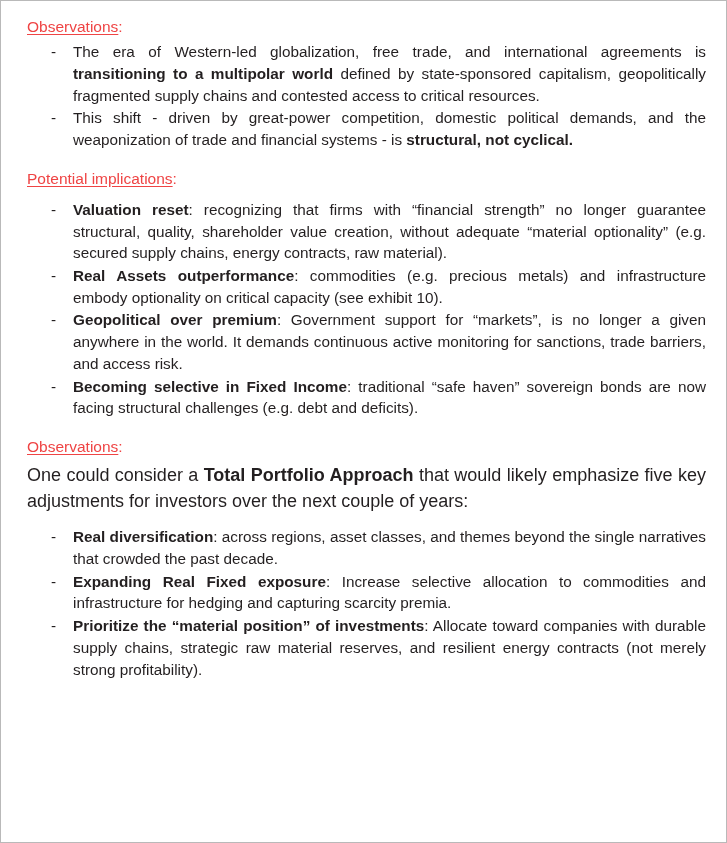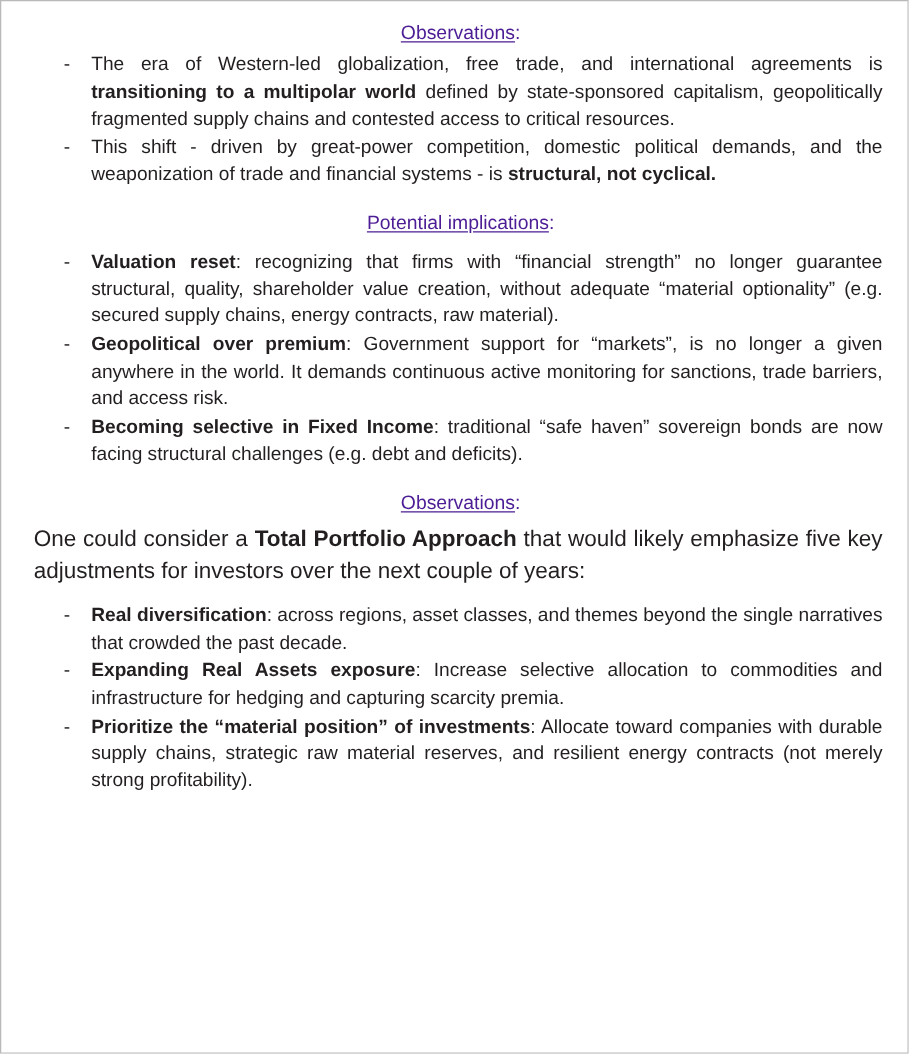--- a/index.html
+++ b/index.html
@@ -18,22 +18,21 @@
     background: #ffffff;
     border: 1px solid #b9b9b9;
     padding: 10px 16px 10px 22px;
     overflow: hidden;
     position: relative;
   }
   .section-heading {
     font-size: 15.5px;
     line-height: 1.3;
     margin: 6px 0 4px 4px;
-    color: #4c1d95;
-    text-align: center;
+    color: #ef4444;
   }
   .section-heading .u {
     text-decoration: underline;
     text-underline-offset: 2px;
   }
   ul.bullets {
     list-style: none;
     margin: 0 0 2px 0;
     padding: 0;
   }
@@ -83,30 +82,31 @@
     </ul>
 
   <div class="gap-md"></div>
 
   <div class="section-heading">
     <span class="u">Potential implications</span><span>:</span>
   </div>
   <div class="gap-sm"></div>
   <ul class="bullets" id="list-implications">
       <li><span class="bold">Valuation reset</span><span>: recognizing that firms with “financial strength” no longer guarantee structural, quality, shareholder value creation, without adequate “material optionality” (e.g. secured supply chains, energy contracts, raw material).</span></li>
+      <li><span class="bold">Real Assets outperformance</span><span>: commodities (e.g. precious metals) and infrastructure embody optionality on critical capacity (see exhibit 10).</span></li>
       <li><span class="bold">Geopolitical over premium</span><span>: Government support for “markets”, is no longer a given anywhere in the world. It demands continuous active monitoring for sanctions, trade barriers, and access risk.</span></li>
       <li><span class="bold">Becoming selective in Fixed Income</span><span>: traditional “safe haven” sovereign bonds are now facing structural challenges (e.g. debt and deficits).</span></li>
     </ul>
 
   <div class="gap-md"></div>
 
   <div class="section-heading">
     <span class="u">Observations</span><span>:</span>
   </div>
   <p class="para" id="positioning-para"><span>One could consider a </span><span class="bold">Total Portfolio Approach</span><span> that would likely emphasize five key adjustments for investors over the next couple of years:</span></p>
   <div class="gap-sm"></div>
   <ul class="bullets" id="list-positioning">
       <li><span class="bold">Real diversification</span><span>: across regions, asset classes, and themes beyond the single narratives that crowded the past decade.</span></li>
-      <li><span class="bold">Expanding Real Assets exposure</span><span>: Increase selective allocation to commodities and infrastructure for hedging and capturing scarcity premia.</span></li>
+      <li><span class="bold">Expanding Real Fixed exposure</span><span>: Increase selective allocation to commodities and infrastructure for hedging and capturing scarcity premia.</span></li>
       <li><span class="bold">Prioritize the “material position” of investments</span><span>: Allocate toward companies with durable supply chains, strategic raw material reserves, and resilient energy contracts (not merely strong profitability).</span></li>
     </ul>
 
 </div>
 
 </body></html>

